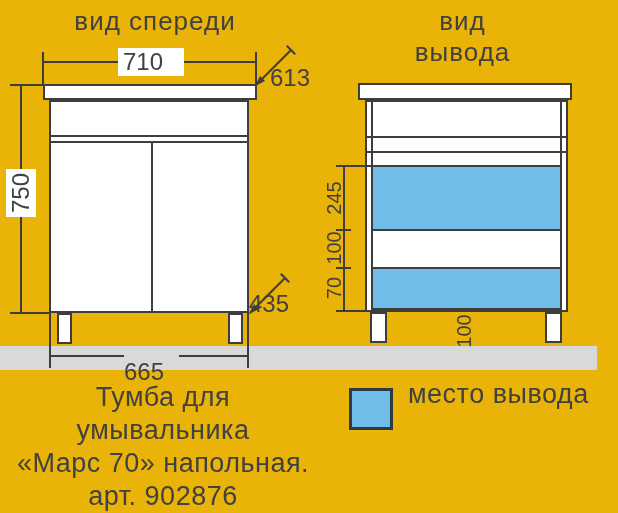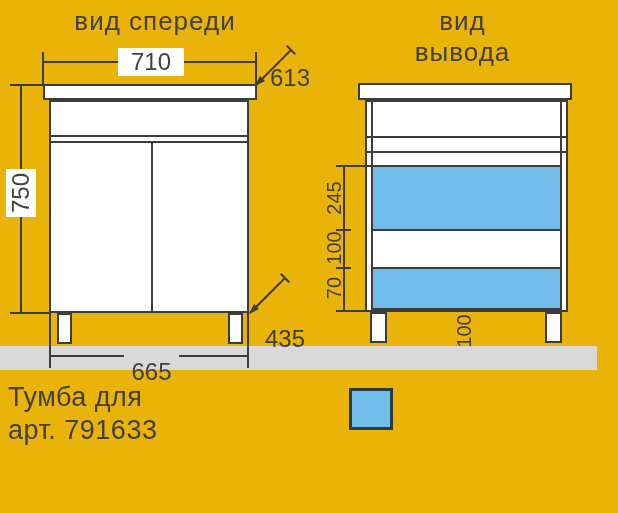--- a/index.html
+++ b/index.html
@@ -7,24 +7,24 @@
     position:relative;width:618px;height:513px;background:#eab308;overflow:hidden;
     font-family:"Liberation Sans","DejaVu Sans",sans-serif;color:#414141;
   }
   .abs{position:absolute;}
   .ln{position:absolute;background:#3d3d3d;}
   .box{position:absolute;background:#ffffff;border:2px solid #3d3d3d;box-sizing:border-box;}
   .blue{position:absolute;background:#6fbde8;border-top:2px solid #3d3d3d;border-bottom:2px solid #3d3d3d;box-sizing:border-box;}
   .title{position:absolute;font-size:26px;letter-spacing:1px;color:#414141;text-align:center;}
   .dim{position:absolute;font-size:24px;color:#414141;}
   .dim.bgw{background:#ffffff;padding:0 5px;}
-  .center{text-align:center;}
+  .center{}
   .rot{position:absolute;white-space:nowrap;transform:translate(-50%,-50%) rotate(-90deg);font-size:20px;color:#414141;}
   .rot.big{font-size:24px;background:#ffffff;padding:1px 4px;}
-  .caption{position:absolute;left:8px;top:381px;width:310px;font-size:27px;line-height:33px;letter-spacing:0.5px;}
+  .caption{position:absolute;left:8px;top:381px;width:310px;text-align:center;font-size:27px;line-height:33px;letter-spacing:0.5px;}
   .legendtxt{position:absolute;left:408px;top:379px;font-size:27px;line-height:31px;letter-spacing:0.5px;}
   .floor{position:absolute;left:0;top:346px;width:597px;height:24px;background:#d9d9d9;}
   .swatch{position:absolute;left:349px;top:388px;width:44px;height:42px;background:#6fbde8;border:3px solid #2d3b47;box-sizing:border-box;}
 </style>
 </head>
 <body>
 
 <div id="canvas">
 
   <div class="floor"></div>
@@ -65,21 +65,21 @@
   <div class="ln" style="left:179px;top:355px;width:69px;height:2px;"></div>
   <div class="dim center" style="left:124px;top:358px;width:55px;">665</div>
 
   <div class="abs" style="left:238px;top:268px;">
     <svg width="54" height="52" viewBox="0 0 54 52">
       <line x1="12" y1="45" x2="47" y2="10" stroke="#3d3d3d" stroke-width="2"></line>
       <polygon points="11,46 21,41 16,36" fill="#3d3d3d"></polygon>
       <line x1="42.8" y1="5.8" x2="51.2" y2="14.2" stroke="#3d3d3d" stroke-width="2"></line>
     </svg>
   </div>
-  <div class="dim" style="left:265px;top:290px;margin-top:35px;">435</div>
+  <div class="dim" style="left:249px;top:290px;">435</div>
 
   <div class="title" style="left:390px;top:6px;width:145px;">вид вывода</div>
 
   <div class="box" style="left:358px;top:83px;width:214px;height:17px;"></div>
   <div class="box" style="left:365px;top:100px;width:203px;height:212px;"></div>
   <div class="ln" style="left:371px;top:100px;width:2px;height:212px;"></div>
   <div class="ln" style="left:560px;top:100px;width:2px;height:212px;"></div>
   <div class="ln" style="left:367px;top:136px;width:199px;height:2px;"></div>
   <div class="ln" style="left:367px;top:151px;width:199px;height:2px;"></div>
 
@@ -94,20 +94,23 @@
   <div class="rot" style="left:334px;top:198px;">245</div>
   <div class="rot" style="left:334px;top:248px;">100</div>
   <div class="rot" style="left:334px;top:288px;">70</div>
 
   <div class="box" style="left:370px;top:312px;width:17px;height:31px;"></div>
   <div class="box" style="left:545px;top:312px;width:17px;height:31px;"></div>
   <div class="rot" style="left:464px;top:331px;">100</div>
 
   <div class="swatch"></div>
   <div class="legendtxt">
+    <div>место вывода</div>
   </div>
 
   <div class="caption">
     <div>Тумба для</div>
-    <div>арт. 791633</div>
+    <div>умывальника</div>
+    <div>«Марс 70» напольная.</div>
+    <div>арт. 902876</div>
   </div>
 
 </div>
 
 </body></html>

